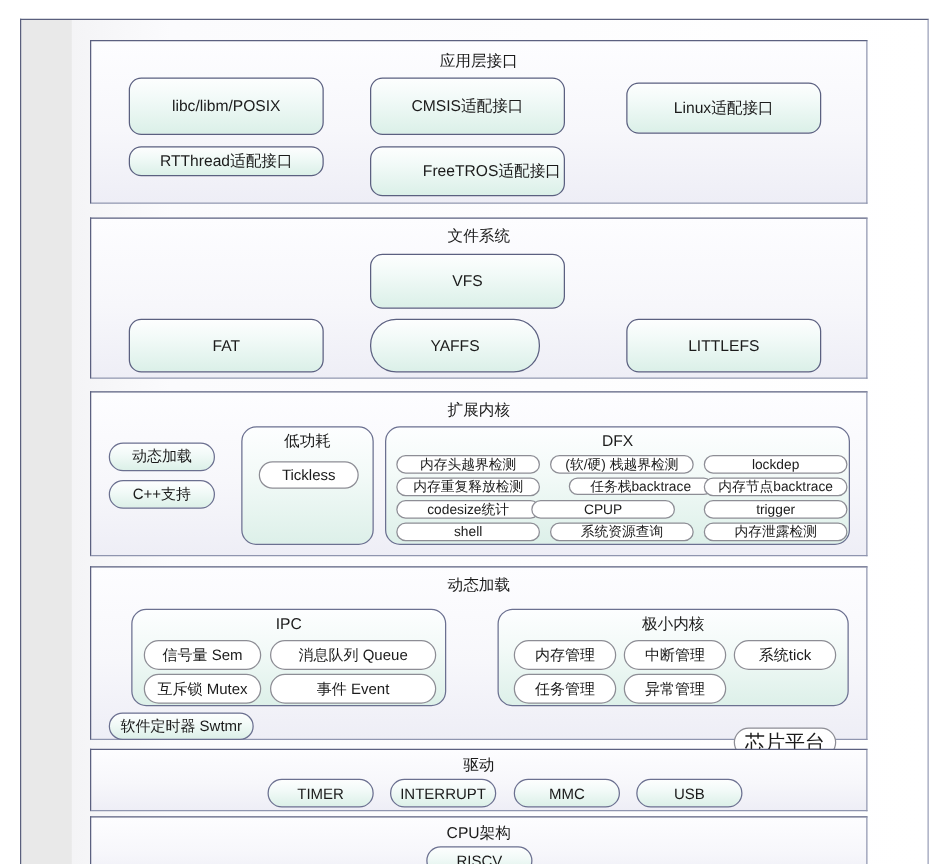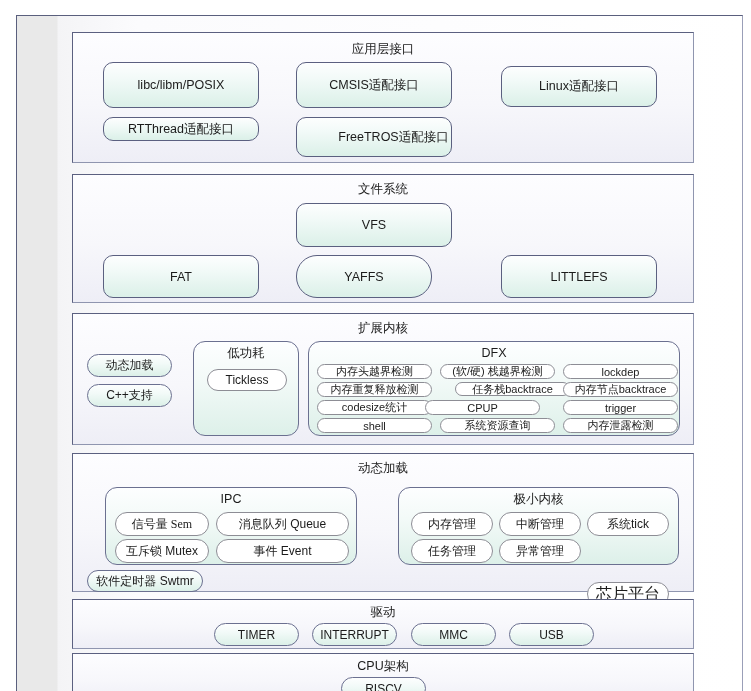--- a/index.html
+++ b/index.html
@@ -167,21 +167,21 @@
       <div class="pill" style="left:254px; top:58px; width:115px; height:15px;">trigger</div>
       <div class="pill" style="left:254px; top:76px; width:115px; height:15px;">内存泄露检测</div>
     </div>
   </div>
 
   <div class="panel" style="left:55px; top:437px; width:622px; height:139px;">
     <div class="panel-title" style="top:7px;">动态加载</div>
 
     <div class="group" style="left:32px; top:33px; width:252px; height:78px;">
       <div class="group-title">IPC</div>
-      <div class="pill" style="left:9px; top:24px; width:94px; height:24px; font-size:12px;font-family:Liberation Serif, serif;">信号量 Sem</div>
+      <div class="pill" style="left:9px; top:24px; width:94px; height:24px; font-size:12px;">信号量 Sem</div>
       <div class="pill" style="left:110px; top:24px; width:133px; height:24px; font-size:12px;">消息队列 Queue</div>
       <div class="pill" style="left:9px; top:51px; width:94px; height:24px; font-size:12px;">互斥锁 Mutex</div>
       <div class="pill" style="left:110px; top:51px; width:133px; height:24px; font-size:12px;">事件 Event</div>
     </div>
 
     <div class="group" style="left:325px; top:33px; width:281px; height:78px;">
       <div class="group-title">极小内核</div>
       <div class="pill" style="left:12px; top:24px; width:82px; height:24px; font-size:12px;">内存管理</div>
       <div class="pill" style="left:100px; top:24px; width:82px; height:24px; font-size:12px;">中断管理</div>
       <div class="pill" style="left:188px; top:24px; width:82px; height:24px; font-size:12px;">系统tick</div>

